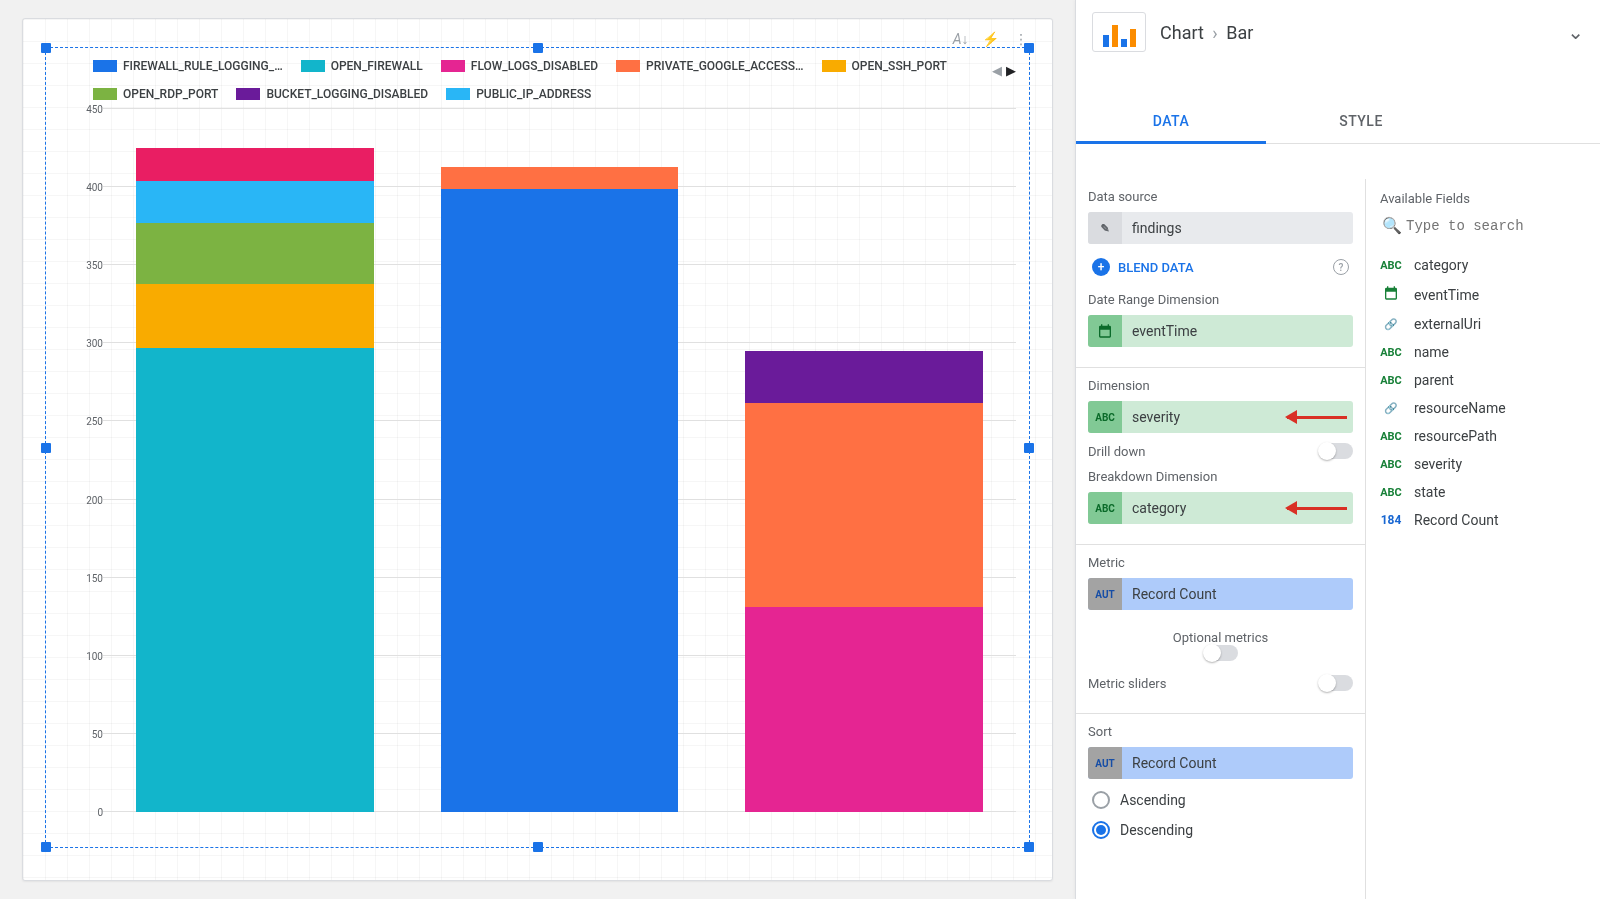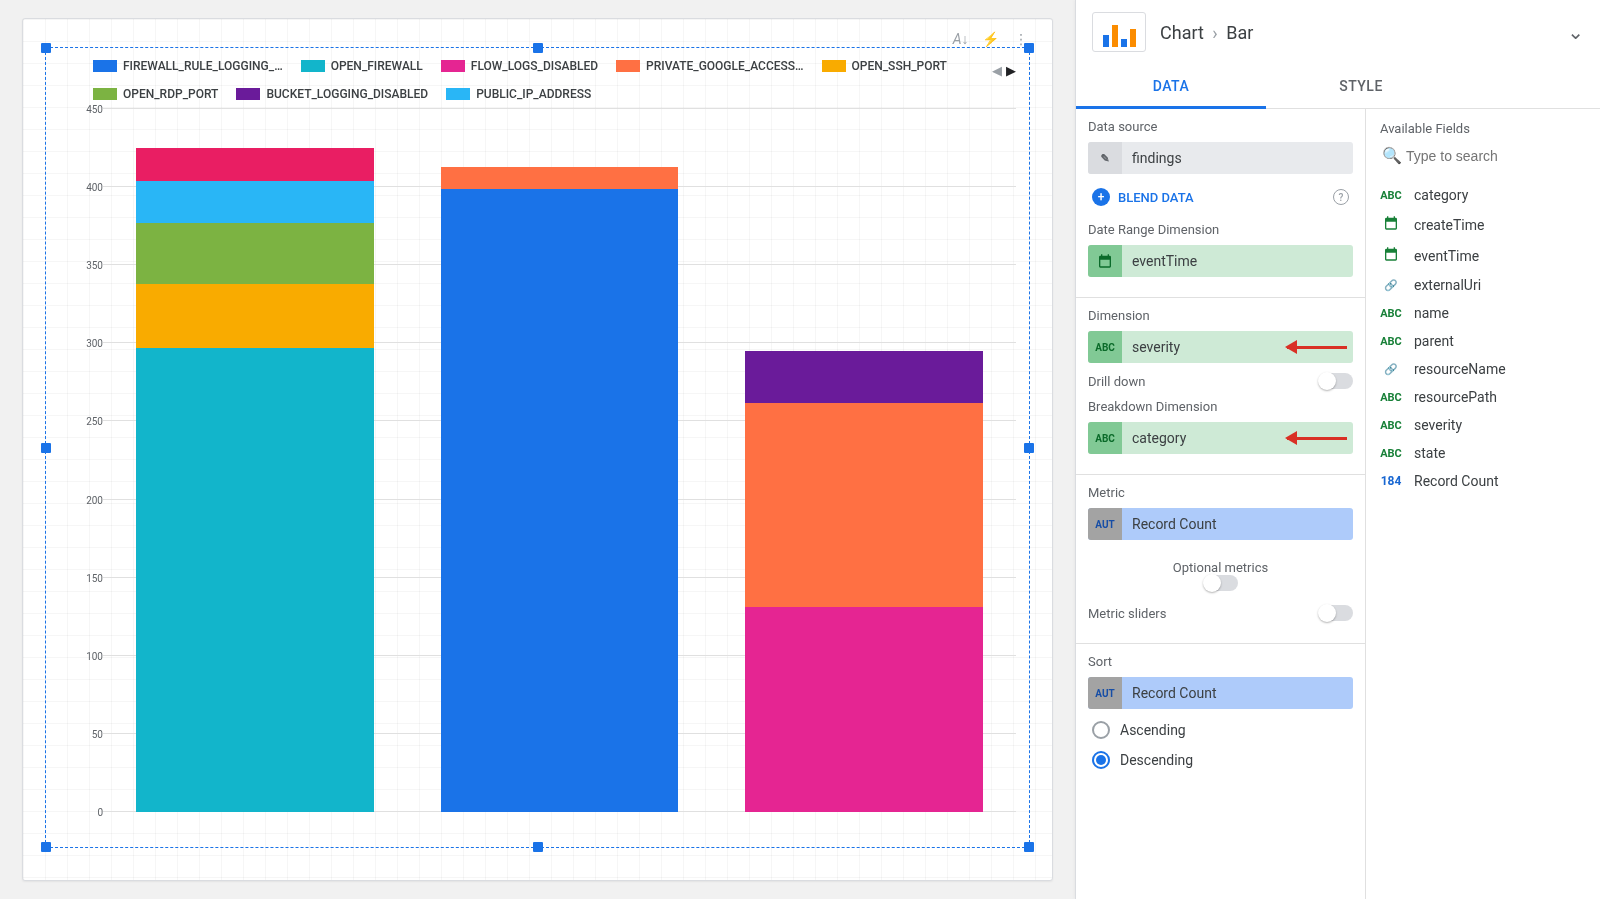--- a/index.html
+++ b/index.html
@@ -86,21 +86,21 @@
     content:""; position:absolute; top:6px; left:0; right:0; height:3px; background:#d93025;
   }
   .arrow::after {
     content:""; position:absolute; left:-2px; top:0; width:0; height:0;
     border-top:7px solid transparent; border-bottom:7px solid transparent; border-right:12px solid #d93025;
   }
 
   
   .side-panel {
     width:525px; flex:0 0 525px; background:#fff; display:flex; flex-direction:column;
-    border-left:1px solid #dadce0; box-shadow:-1px 0 3px rgba(0,0,0,.04);
+    border-left:1px solid #dadce0; box-shadow:-1px 0 3px rgba(0,0,0,.04);gap:35px;
   }
   .panel-header {
     display:flex; align-items:center; gap:14px; padding:12px 16px 12px;
   }
   .panel-header .thumb {
     width:54px; height:40px; border:1px solid #dadce0; border-radius:3px;
     display:flex; align-items:flex-end; justify-content:center; gap:3px; padding:4px 4px;
   }
   .thumb span { display:inline-block; width:6px; background:#fb8c00; }
   .thumb span:nth-child(odd){ background:#1a73e8; }
@@ -154,21 +154,21 @@
   .radio-row { display:flex; align-items:center; gap:10px; padding:6px 4px; font-size:14px; color:var(--text-main); cursor:pointer;}
   .radio { width:18px; height:18px; border:2px solid #9aa0a6; border-radius:50%; display:flex; align-items:center; justify-content:center; }
   .radio.checked { border-color:var(--accent-blue); }
   .radio.checked::after { content:""; width:10px; height:10px; background:var(--accent-blue); border-radius:50%; }
 
   
   .fields-header { padding:12px 14px 6px; font-size:13px; color:var(--text-muted); }
   .search-row { padding:0 14px 10px; }
   .search-row input {
     width:100%; border:none; border-bottom:1px solid transparent; padding:6px 4px 6px 26px; font-size:14px;
-    background:transparent; outline:none;
+    background:transparent; outline:none;font-family:Liberation Mono, monospace;
   }
   .search-wrap { position:relative; }
   .search-wrap .mag { position:absolute; left:2px; top:4px; color:#9aa0a6; font-size:16px; }
 
   .field-item {
     display:flex; align-items:center; gap:12px; padding:6px 14px; font-size:14px; color:#3c4043; cursor:grab;
   }
   .field-item .ficon { width:22px; font-size:11px; font-weight:700; text-align:center; }
   .ficon.abc { color:var(--chip-abc-icon); }
   .ficon.cal { color:var(--chip-abc-icon); }
@@ -394,26 +394,20 @@
       </div>
       <div id="fields-list">
           <div class="field-item">
             <span class="ficon abc">ABC</span>
             <span>category</span>
           </div>
           <div class="field-item">
             <span class="ficon cal"><svg class="cal-svg" viewBox="0 0 24 24" fill="#188038">
                 <path d="M19 4h-1V2h-2v2H8V2H6v2H5a2 2 0 0 0-2 2v14a2 2 0 0 0 2 2h14a2 2 0 0 0 2-2V6a2 2 0 0 0-2-2zm0 16H5V10h14v10z"></path>
               </svg></span>
-            <span>createTime</span>
-          </div>
-          <div class="field-item">
-            <span class="ficon cal"><svg class="cal-svg" viewBox="0 0 24 24" fill="#188038">
-                <path d="M19 4h-1V2h-2v2H8V2H6v2H5a2 2 0 0 0-2 2v14a2 2 0 0 0 2 2h14a2 2 0 0 0 2-2V6a2 2 0 0 0-2-2zm0 16H5V10h14v10z"></path>
-              </svg></span>
             <span>eventTime</span>
           </div>
           <div class="field-item">
             <span class="ficon link">🔗</span>
             <span>externalUri</span>
           </div>
           <div class="field-item">
             <span class="ficon abc">ABC</span>
             <span>name</span>
           </div>

